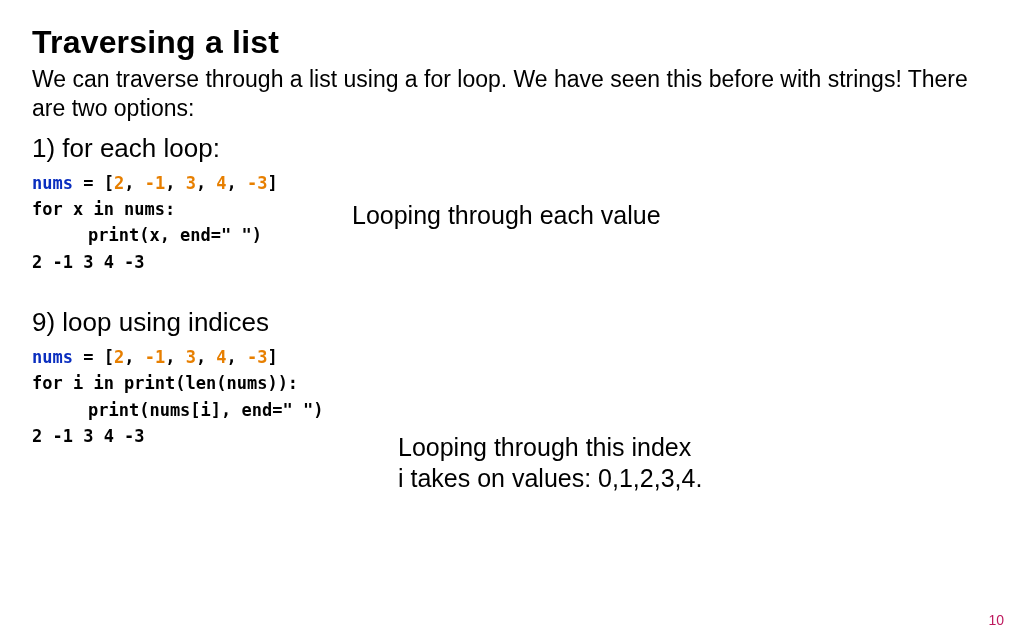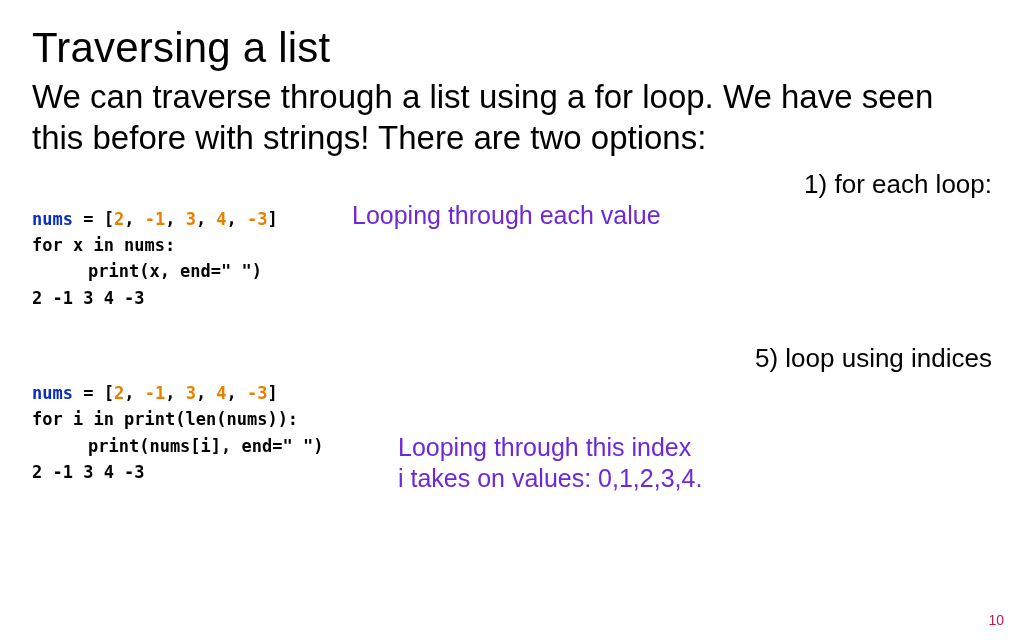--- a/index.html
+++ b/index.html
@@ -13,53 +13,52 @@
     overflow: hidden;
   }
   .slide {
     box-sizing: border-box;
     width: 1024px;
     height: 640px;
     padding: 24px 32px 0 32px;
     position: relative;
   }
   .title {
-    font-size: 42px;
-    font-weight: 400;
+    font-size: 32px;
+    font-weight: 700;
     margin: 0 0 4px 0;
     letter-spacing: 0.2px;
   }
   .body-text {
-    font-size: 33px;
+    font-size: 23px;
     line-height: 1.25;
     margin: 0 0 10px 0;
     font-weight: 400;
   }
   .option-label {
     font-size: 26px;
     margin: 2px 0 6px 0;
     font-weight: 400;
-    text-align: right;
   }
   .code-line {
     font-family: "Andale Mono", "Menlo", "Consolas", monospace;
     font-size: 17px;
     font-weight: bold;
     line-height: 1.55;
     white-space: pre;
     margin: 0;
   }
   .code-indent {
     padding-left: 56px;
   }
   .kw-blue { color: #0a2ebf; }
   .num-orange { color: #e77f00; }
   .annotation {
     position: absolute;
-    color: #6d28d9;
+    color: #000000;
     font-size: 25px;
     font-weight: 400;
     line-height: 1.25;
   }
   .page-num {
     position: absolute;
     right: 20px;
     bottom: 12px;
     color: #be185d;
     font-size: 14px;
@@ -82,21 +81,21 @@
     <p class="code-line"><span class="kw-blue">nums</span><span> = </span><span>[</span><span class="num-orange">2</span><span>, </span><span class="num-orange">-1</span><span>, </span><span class="num-orange">3</span><span>, </span><span class="num-orange">4</span><span>, </span><span class="num-orange">-3</span><span>]</span></p>
     <p class="code-line">for x in nums:</p>
     <p class="code-line code-indent">print(x, end=" ")</p>
     <p class="code-line">2 -1 3 4 -3</p>
   </div>
 
   <div class="annotation" style="left:352px; top:200px;">Looping through each value</div>
 
   <div class="section-gap"></div>
 
-  <p class="option-label" style="margin-top:18px;">5) loop using indices</p>
+  <p class="option-label" style="margin-top:18px;">9) loop using indices</p>
 
   <div>
     <p class="code-line"><span class="kw-blue">nums</span><span> = </span><span>[</span><span class="num-orange">2</span><span>, </span><span class="num-orange">-1</span><span>, </span><span class="num-orange">3</span><span>, </span><span class="num-orange">4</span><span>, </span><span class="num-orange">-3</span><span>]</span></p>
     <p class="code-line">for i in print(len(nums)):</p>
     <p class="code-line code-indent">print(nums[i], end=" ")</p>
     <p class="code-line">2 -1 3 4 -3</p>
   </div>
 
   <div class="annotation" style="left:398px; top:432px;">
     <div>Looping through this index</div>

